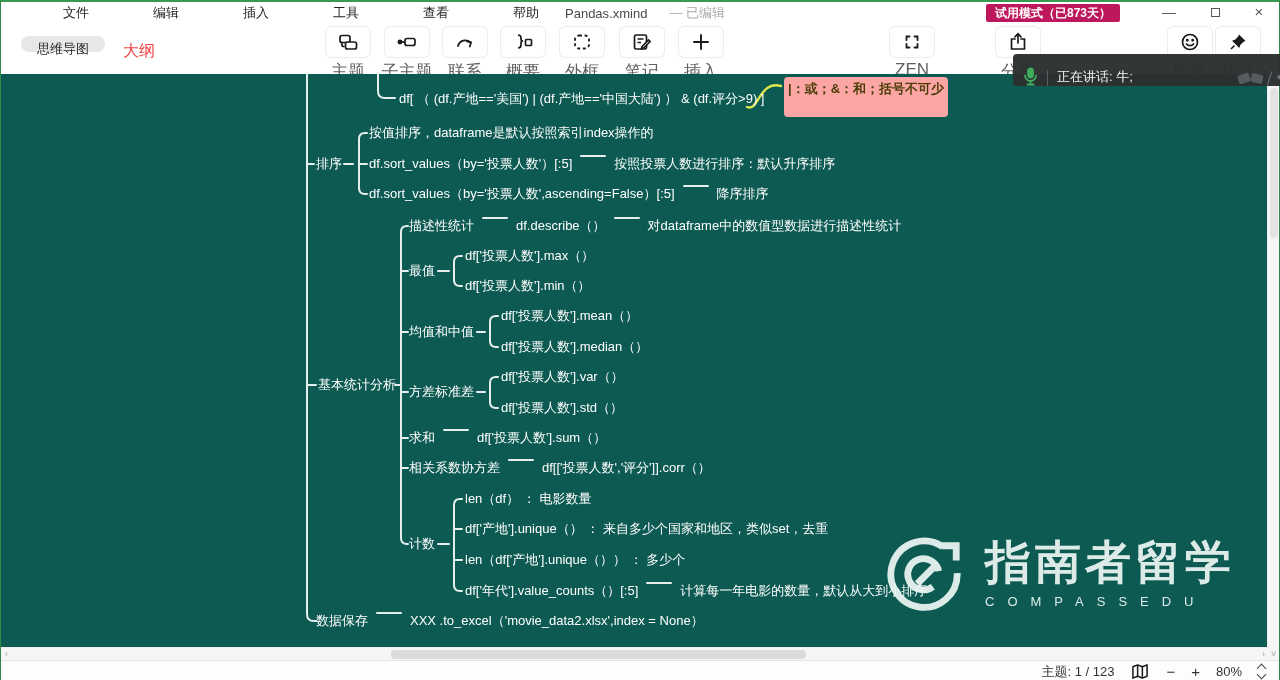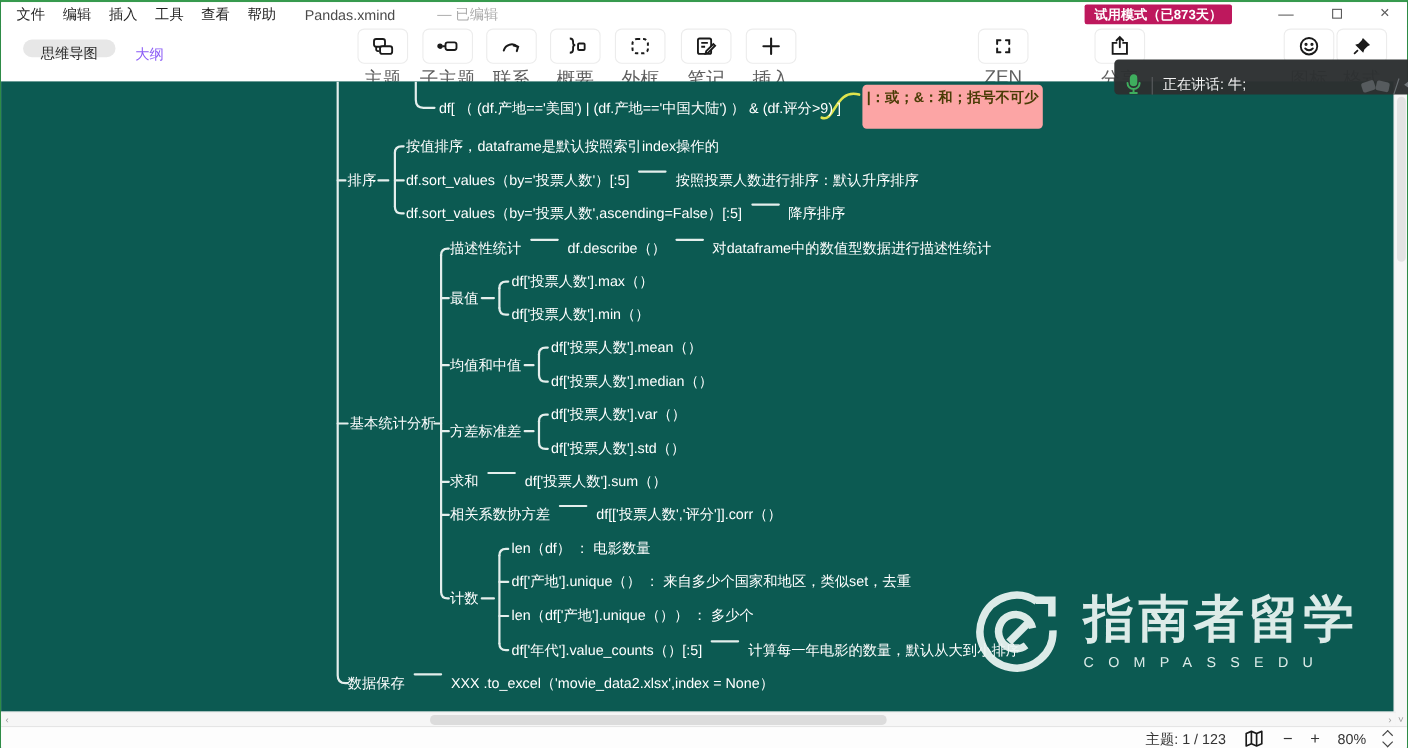--- a/index.html
+++ b/index.html
@@ -2,34 +2,34 @@
 <html><head>
 <meta charset="utf-8">
 <style>
   * { margin:0; padding:0; box-sizing:border-box; }
   html,body { width:1280px; height:680px; overflow:hidden; }
   body { font-family:"Liberation Sans","DejaVu Sans",sans-serif; background:#fff; position:relative; }
   .window { position:absolute; inset:0; border:1px solid #2e8b46; border-top:2px solid #379a4e; background:#fff; }
 
   
   .menubar { position:absolute; left:0; top:0; width:100%; height:22px; background:#fff; display:flex; align-items:center; padding-left:14px; gap:16px; font-size:13px; color:#1f1f1f; }
-  .menubar .menu-item { cursor:default; }
+  .menubar .menu-item { cursor:default;margin-left:48px; }
   .doc-title { color:#4a4a4a; margin-left:10px; }
-  .doc-state { color:#ababab; margin-left:22px; }
+  .doc-state { color:#ababab; margin-left:6px; }
   .trial-badge { position:absolute; left:985px; top:2px; height:18px; line-height:18px; padding:0 9px; background:#be185d; color:#fff; font-size:12px; font-weight:bold; border-radius:2px; }
   .winbtn { position:absolute; top:0; width:32px; height:22px; text-align:center; line-height:20px; color:#5a5a5a; font-size:14px; }
   .winbtn.min { left:1152px; }
   .winbtn.max { left:1198px; }
   .winbtn.close { left:1242px; font-size:15px; }
   .max-square { display:inline-block; width:9px; height:9px; border:1.4px solid #5a5a5a; margin-top:5px; }
 
   
   .toolbar { position:absolute; left:0; top:22px; width:100%; height:50px; background:#fff; }
   .view-pill { position:absolute; left:20px; top:12px; height:16px; line-height:26px; padding:0 16px; background:#e7e7e7; border-radius:14px; font-size:13px; color:#2b2b2b; }
-  .view-outline { position:absolute; left:122px; top:17px; font-size:13px; color:#8b5cf6; }
+  .view-outline { position:absolute; left:122px; top:17px; font-size:16px; color:#ef4444; }
   .tbtn { position:absolute; top:3px; width:44px; height:30px; background:#fff; border-radius:5px; box-shadow:0 0 0 1px #ececec; display:flex; align-items:center; justify-content:center; }
   .tlabel { position:absolute; top:36px; width:60px; text-align:center; font-size:17px; color:#5f5f5f; }
   .tbtn svg { display:block; }
 
   
   .canvas { position:absolute; left:0; top:72px; width:1268px; height:573px; background:#0c5a52; overflow:hidden; }
   .canvas svg.lines { position:absolute; left:0; top:0; }
   .mrow { position:absolute; display:flex; align-items:flex-start; gap:8px; white-space:nowrap; color:#fff; font-size:13px; height:18px; line-height:18px; }
   .hline { width:26px; height:2px; background:#e4eeec; border-radius:1px; flex:0 0 auto; }
   .callout { position:absolute; left:783px; top:3px; height:40px; line-height:24px; padding:0 4px; background:#fca5a5; color:#4a3c06; font-size:13px; font-weight:bold; border-radius:4px; white-space:nowrap; }

